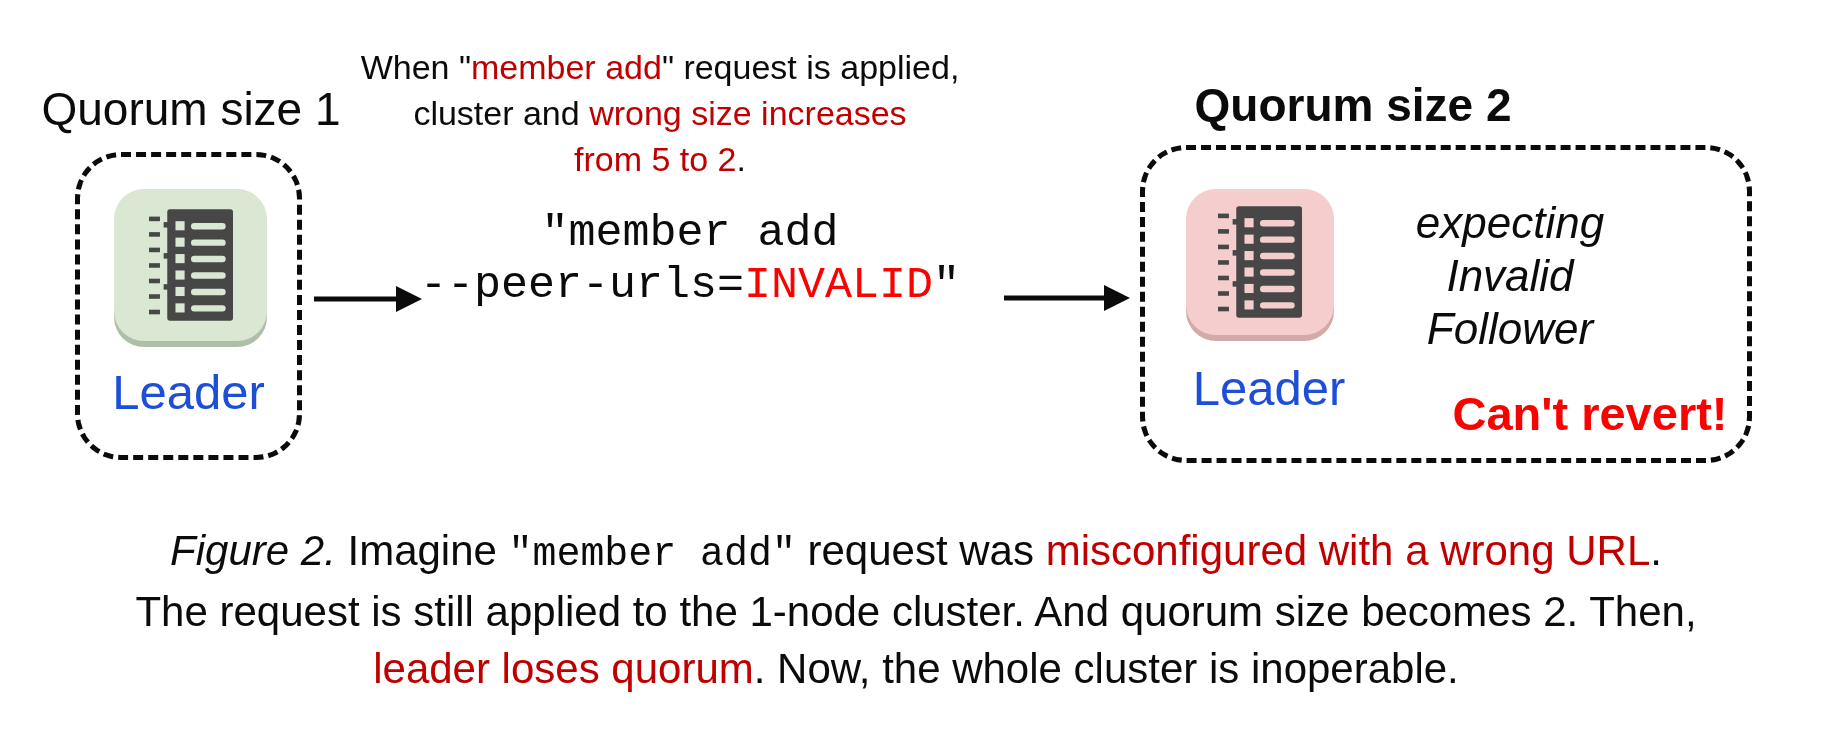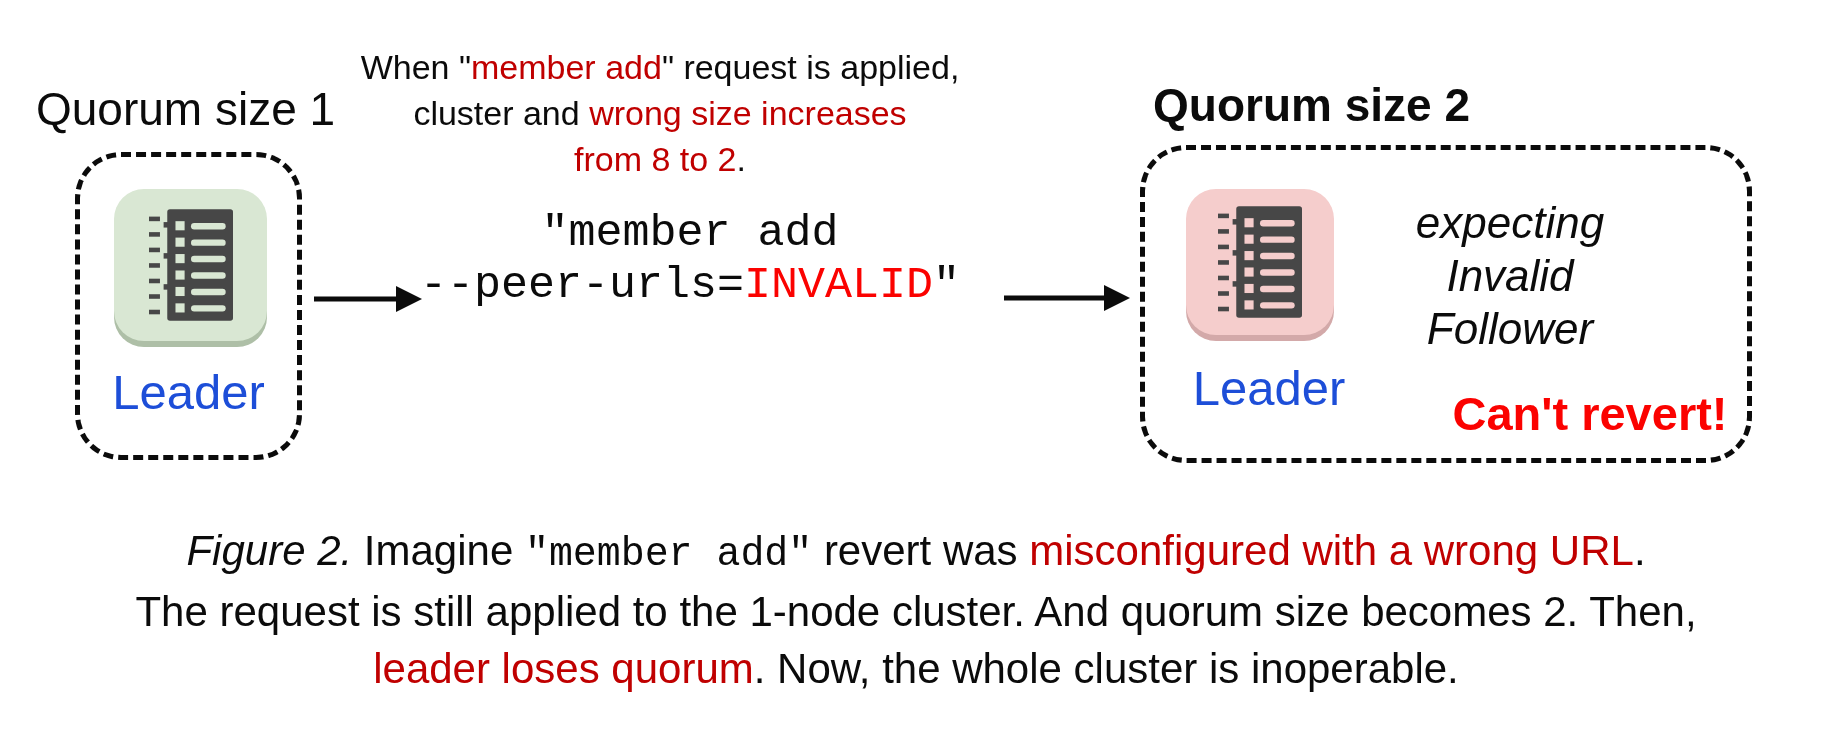--- a/index.html
+++ b/index.html
@@ -3,21 +3,21 @@
 <meta charset="utf-8">
 <style>
   * { margin:0; padding:0; box-sizing:border-box; }
   body { background:#ffffff; font-family:"Liberation Sans", sans-serif; }
   .canvas {
     position:relative; width:1832px; height:738px;
     background:#ffffff; overflow:hidden; color:#000;
   }
 
   .cluster-title {
-    position:absolute; text-align:left;
+    position:absolute; text-align:center;
     font-size:46px; font-weight:400; color:#0b0b0b; line-height:1.1;
   }
   .title-left  { left:36px;  top:84px; width:310px; }
   .title-right { left:1153px; top:80px; width:400px;font-weight:bold; }
 
   .dashed-box {
     position:absolute; border:5px dashed #0b0b0b; border-radius:46px;
     background:transparent;
   }
   .box-left  { left:75px;  top:152px; width:227px; height:308px; }
@@ -114,21 +114,21 @@
         <rect class="hole" x="46" y="87" width="38" height="7" rx="3.5"></rect>
       <rect class="hole" x="29" y="103" width="10" height="10"></rect>
         <rect class="hole" x="46" y="105" width="38" height="7" rx="3.5"></rect>
     </svg>
   </div>
   <div class="node-label label-left">Leader</div>
 
   <div class="annotation">
     <div><span>When "</span><span class="red-bold">member add</span><span>" request is applied,</span></div>
     <div><span>cluster and </span><span class="red-bold">wrong size increases</span></div>
-    <div><span class="red-bold">from 8 to 2</span><span>.</span></div>
+    <div><span class="red-bold">from 5 to 2</span><span>.</span></div>
   </div>
 
   <svg class="arrow-svg arrow-1" width="112" height="42">
     <line x1="2" y1="21" x2="84" y2="21" stroke="#0b0b0b" stroke-width="5"></line>
     <polygon points="84,8 84,34 110,21" fill="#0b0b0b"></polygon>
   </svg>
 
   <div class="command">
     <div>"member add</div>
     <div><span>--peer-urls=</span><span class="red-plain">INVALID</span><span>"</span></div>
@@ -171,18 +171,18 @@
   <div class="node-label label-right">Leader</div>
 
   <div class="expecting">
     <div>expecting</div>
     <div>Invalid</div>
     <div>Follower</div>
   </div>
   <div class="warning">Can't revert!</div>
 
   <div class="caption">
-    <div><span class="fig-label">Figure 2.</span><span> Imagine </span><span class="mono">"member add"</span><span> revert was </span><span class="red-bold">misconfigured with a wrong URL</span><span>.</span></div>
+    <div><span class="fig-label">Figure 2.</span><span> Imagine </span><span class="mono">"member add"</span><span> request was </span><span class="red-bold">misconfigured with a wrong URL</span><span>.</span></div>
     <div>The request is still applied to the 1-node cluster. And quorum size becomes 2. Then,</div>
     <div><span class="red-bold">leader loses quorum</span><span>. Now, the whole cluster is inoperable.</span></div>
   </div>
 
 </div>
 
 </body></html>

